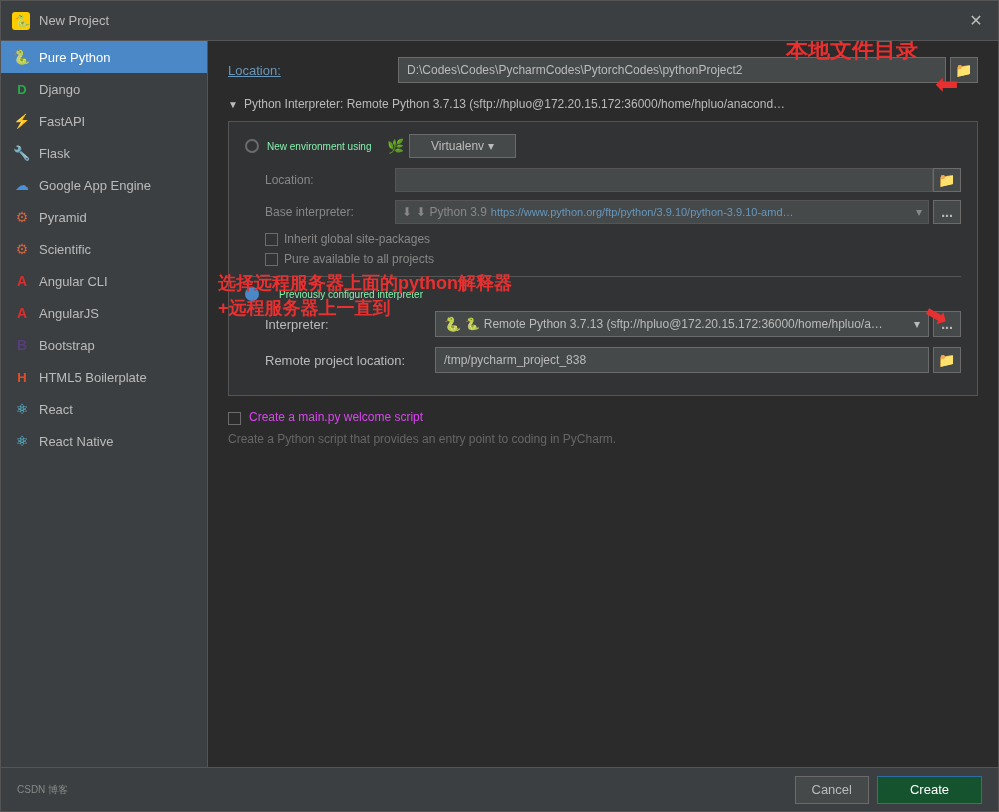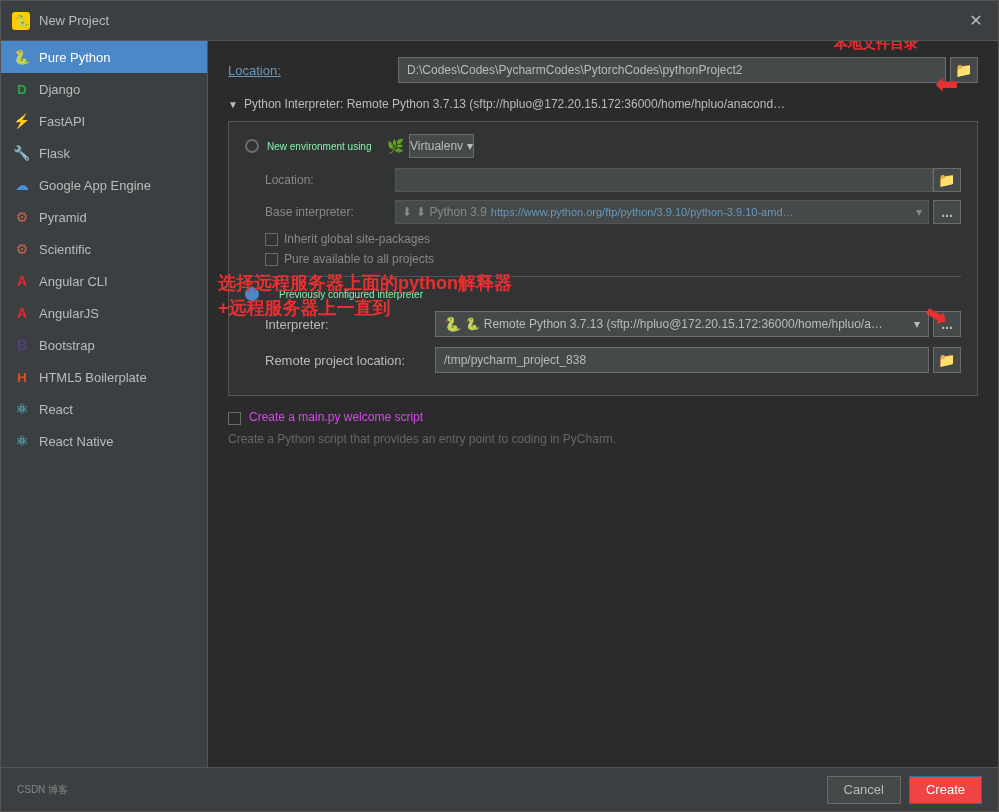--- a/index.html
+++ b/index.html
@@ -204,21 +204,21 @@
       display: flex;
       align-items: center;
       gap: 4px;
       margin-left: 8px;
     }
 
     .select-box {
       background: #45494a;
       border: 1px solid #6b6b6b;
       color: #bbb;
-      padding: 2px 0;
+      padding: 2px 21px;
       font-size: 12px;
       height: 24px;
       display: flex;
       align-items: center;
       gap: 4px;
       cursor: pointer;
     }
 
     .inner-field-row {
       display: flex;
@@ -357,38 +357,38 @@
       background: #45494a;
       border: 1px solid #6b6b6b;
       color: #bbb;
       padding: 4px 16px;
       cursor: pointer;
       font-size: 13px;
       height: 28px;
     }
 
     .btn-create {
-      background: #ef4444;
+      background: #14532d;
       border: 1px solid #2d6da3;
       color: white;
-      padding: 4px 16px;
+      padding: 4px 32px;
       cursor: pointer;
       font-size: 13px;
       height: 28px;
     }
 
     
     .annotation {
       position: absolute;
       pointer-events: none;
     }
 
     .ann-text-red {
       color: #e83030;
-      font-size: 14px;
+      font-size: 22px;
       font-weight: bold;
       font-family: 'SimHei', 'Microsoft YaHei', sans-serif;
     }
 
     .ann-text-red-small {
       color: #e83030;
       font-size: 18px;
       font-weight: bold;
       font-family: 'SimHei', 'Microsoft YaHei', sans-serif;
     }

